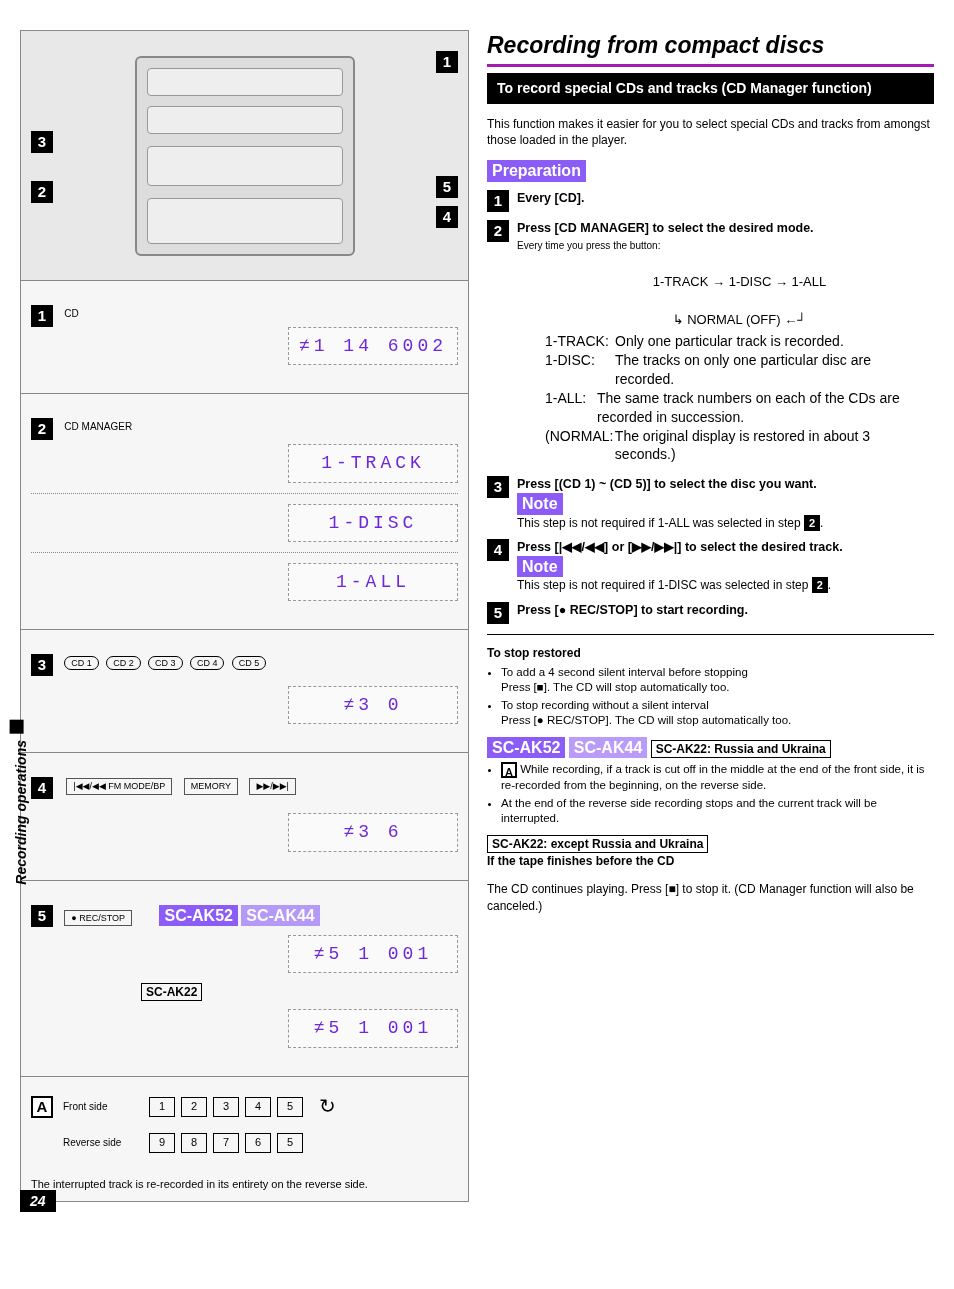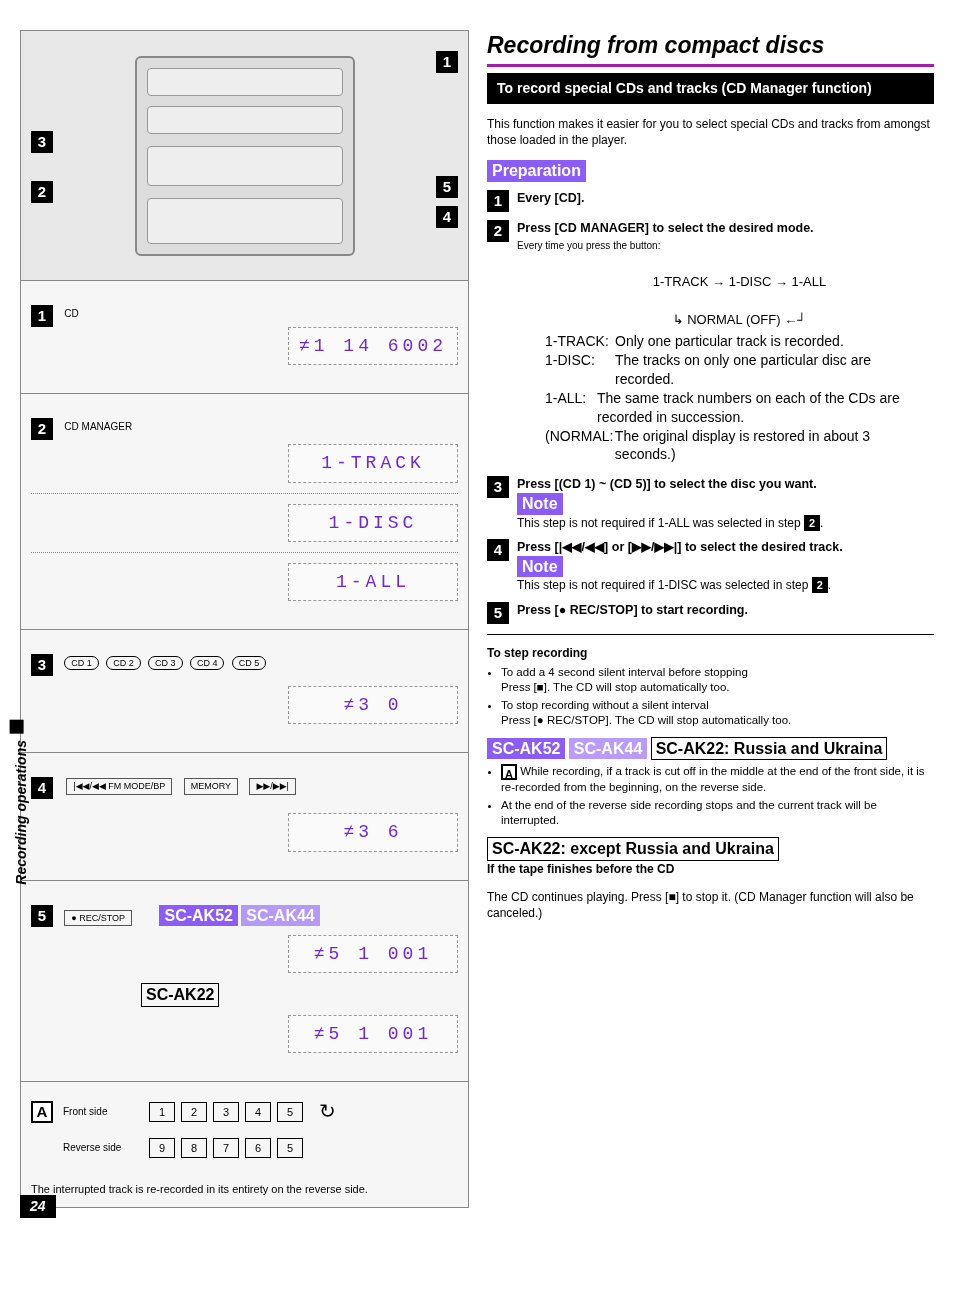--- a/index.html
+++ b/index.html
@@ -112,21 +112,21 @@
 
   .right h2.title {
     font-style: italic; font-weight: bold; font-size: 23px;
     border-bottom: 3px solid #a21caf; padding-bottom: 3px; margin: 0 0 6px 0;
   }
   .blackbar {
     background: #000; color: #fff; font-weight: bold;
     padding: 6px 10px; font-size: 14px; margin-bottom: 8px;
   }
   .label-black { display:inline-block; background:#8b5cf6; color:#fff; padding:0 5px; font-size:16px; font-weight:bold; }
-  .label-box { display:inline-block; border:1px solid #000; padding:0 4px; font-size:16px; font-weight:bold; }
+  .label-box { display:inline-block; border:1px solid #000; padding:0 4px; font-size:12px; font-weight:bold; }
 
   .right .step { display:flex; gap:8px; margin:8px 0; }
   .right .step .step-num { flex:0 0 auto; }
   .right .step .body { flex:1; }
   .right .step .body b { font-size:12.5px; }
 
   .dl { margin:4px 0 4px 28px; font-size:14px; }
   .dl .row { display:flex; }
   .dl .row .k { width:70px; }
 
@@ -335,21 +335,21 @@
       </div>
     </div>
 
     <div class="step">
       <span class="step-num">5</span>
       <div class="body"><b>Press [● REC/STOP] to start recording.</b></div>
     </div>
 
     <hr class="rule">
 
-    <b>To step recording</b>
+    <b>To stop restored</b>
     <ul class="bul">
       <li style="white-space:pre-line">To add a 4 second silent interval before stopping
 Press [■]. The CD will stop automatically too.</li>
       <li style="white-space:pre-line">To stop recording without a silent interval
 Press [● REC/STOP]. The CD will stop automatically too.</li>
     </ul>
 
     <div>
       <span class="label-black">SC-AK52</span>
       <span class="label-black" style="opacity:.6">SC-AK44</span>

